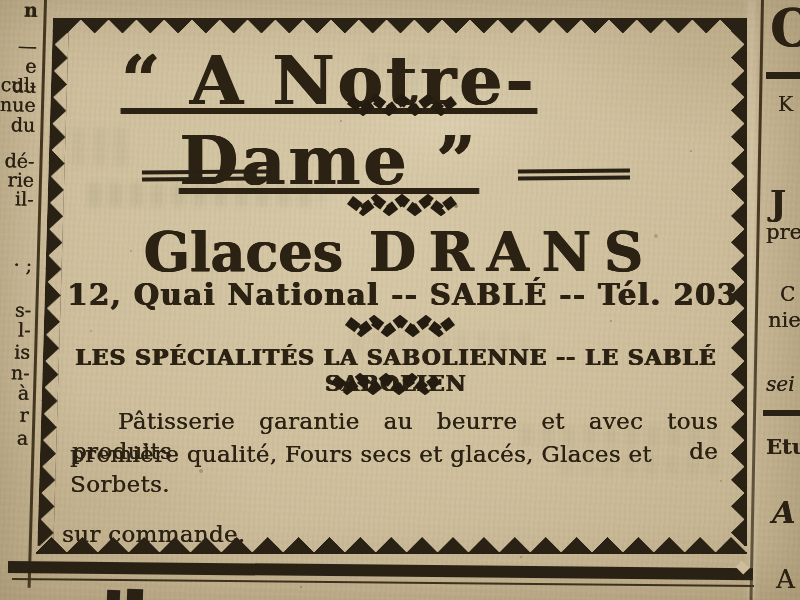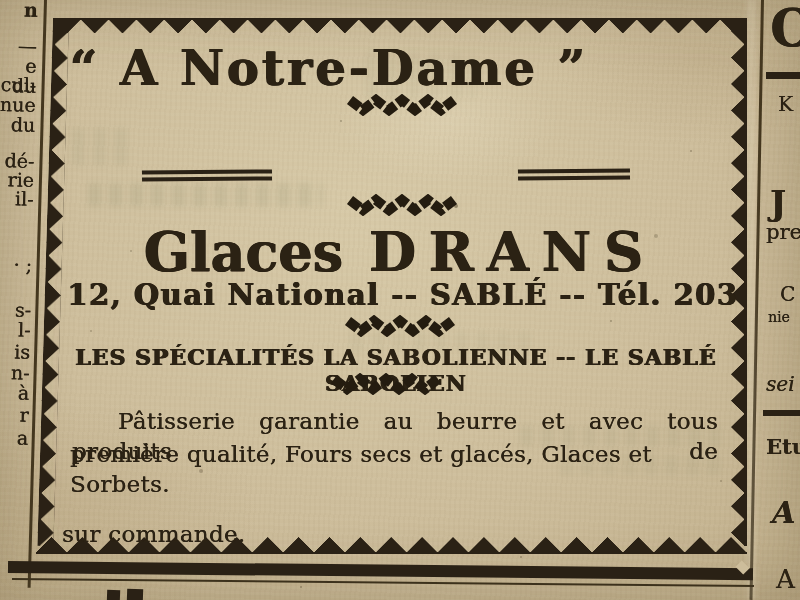--- a/index.html
+++ b/index.html
@@ -96,34 +96,34 @@
     <div class="abs lfrag" style="top:428px;">a</div>
   </div>
 
   <div class="abs" style="left:0;top:0;width:800px;height:600px;">
     <div class="abs rfrag heavy" style="left:770px;top:2px;font-size:52px;">O</div>
     <div class="abs bar" style="left:766px;top:72px;width:34px;height:7px;"></div>
     <div class="abs rfrag" style="left:778px;top:94px;font-size:20px;">K</div>
     <div class="abs rfrag heavy" style="left:770px;top:186px;font-size:34px;">J</div>
     <div class="abs rfrag" style="left:766px;top:222px;font-size:21px;">pre</div>
     <div class="abs rfrag" style="left:780px;top:284px;font-size:20px;">C</div>
-    <div class="abs rfrag" style="left:768px;top:310px;font-size:14px;">nie</div>
+    <div class="abs rfrag" style="left:768px;top:310px;font-size:21px;">nie</div>
     <div class="abs rfrag" style="left:766px;top:374px;font-size:20px;font-style:italic;">sei</div>
     <div class="abs bar" style="left:763px;top:410px;width:37px;height:6px;"></div>
     <div class="abs rfrag heavy" style="left:766px;top:436px;font-size:21px;">Etu</div>
     <div class="abs rfrag heavy" style="left:772px;top:498px;font-size:30px;font-style:italic;">A</div>
     <div class="abs rfrag" style="left:776px;top:566px;font-size:26px;">A</div>
   </div>
 
   <div class="abs zz-top"></div>
   <div class="abs zz-bottom"></div>
   <div class="abs zz-left"></div>
   <div class="abs zz-right"></div>
 
-  <div class="abs ctr heavy" style="left:53px;top:40px;width:552px;font-size:48px;letter-spacing:3px;">“ A Notre-Dame ”</div>
+  <div class="abs ctr heavy" style="left:53px;top:40px;width:552px;font-size:68px;letter-spacing:3px;text-decoration:underline;">“ A Notre-Dame ”</div>
 
   <svg class="abs orn" style="left:346px;top:94px;" width="112" height="22" viewBox="0 0 112 22">
     <polyline points="4,6 17,16 30,6 43,16 56,6 69,16 82,6 95,16 108,6" fill="none" stroke="#241c10" stroke-width="10" stroke-dasharray="12 3"></polyline>
   </svg>
 
 
   <div class="abs dbl" style="left:142px;top:170px;width:130px;transform:rotate(-.5deg);"></div>
   <div class="abs dbl" style="left:518px;top:169px;width:112px;transform:rotate(-.5deg);"></div>
 
   <svg class="abs orn" style="left:346px;top:194px;" width="112" height="22" viewBox="0 0 112 22">

